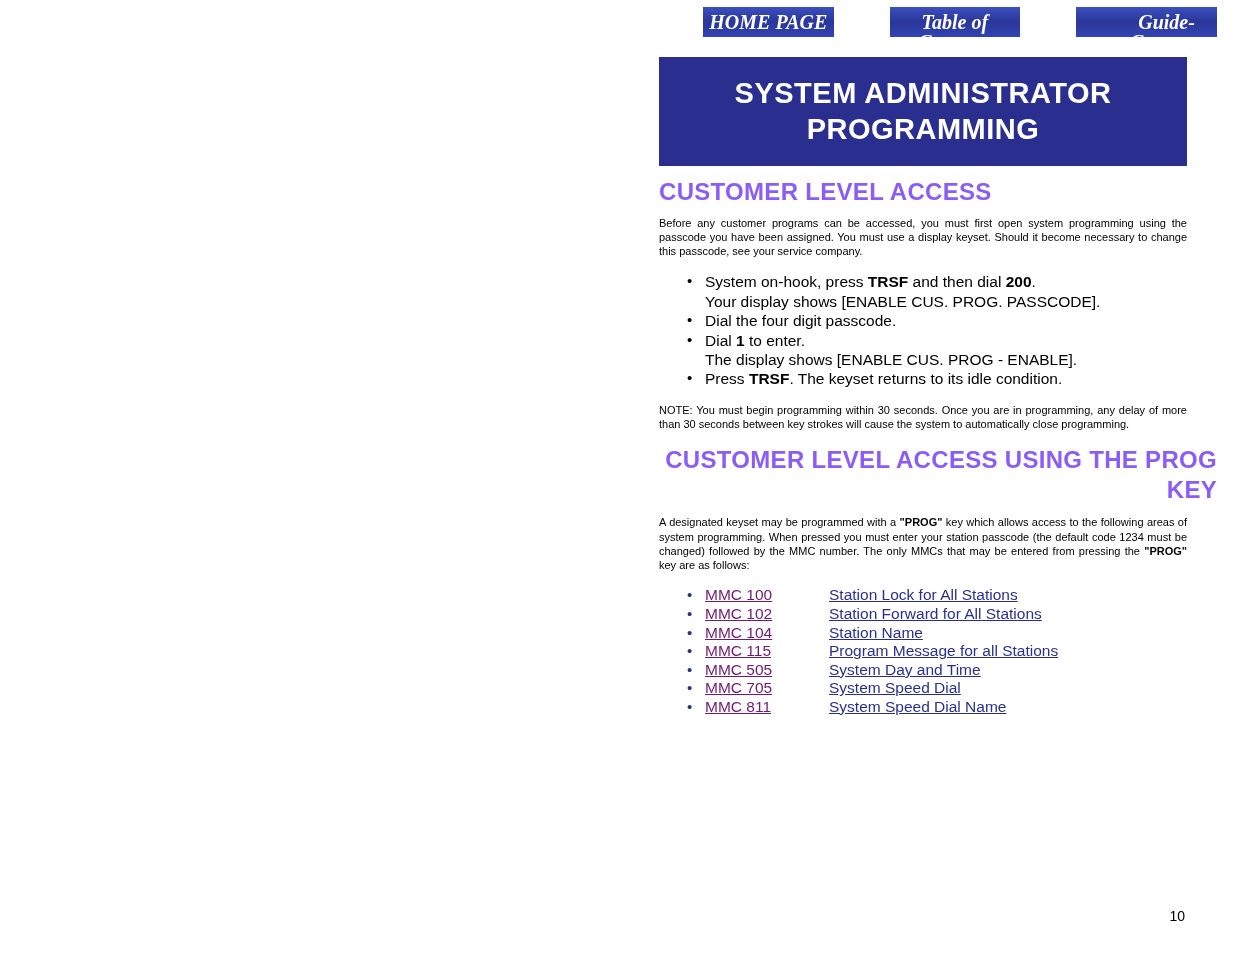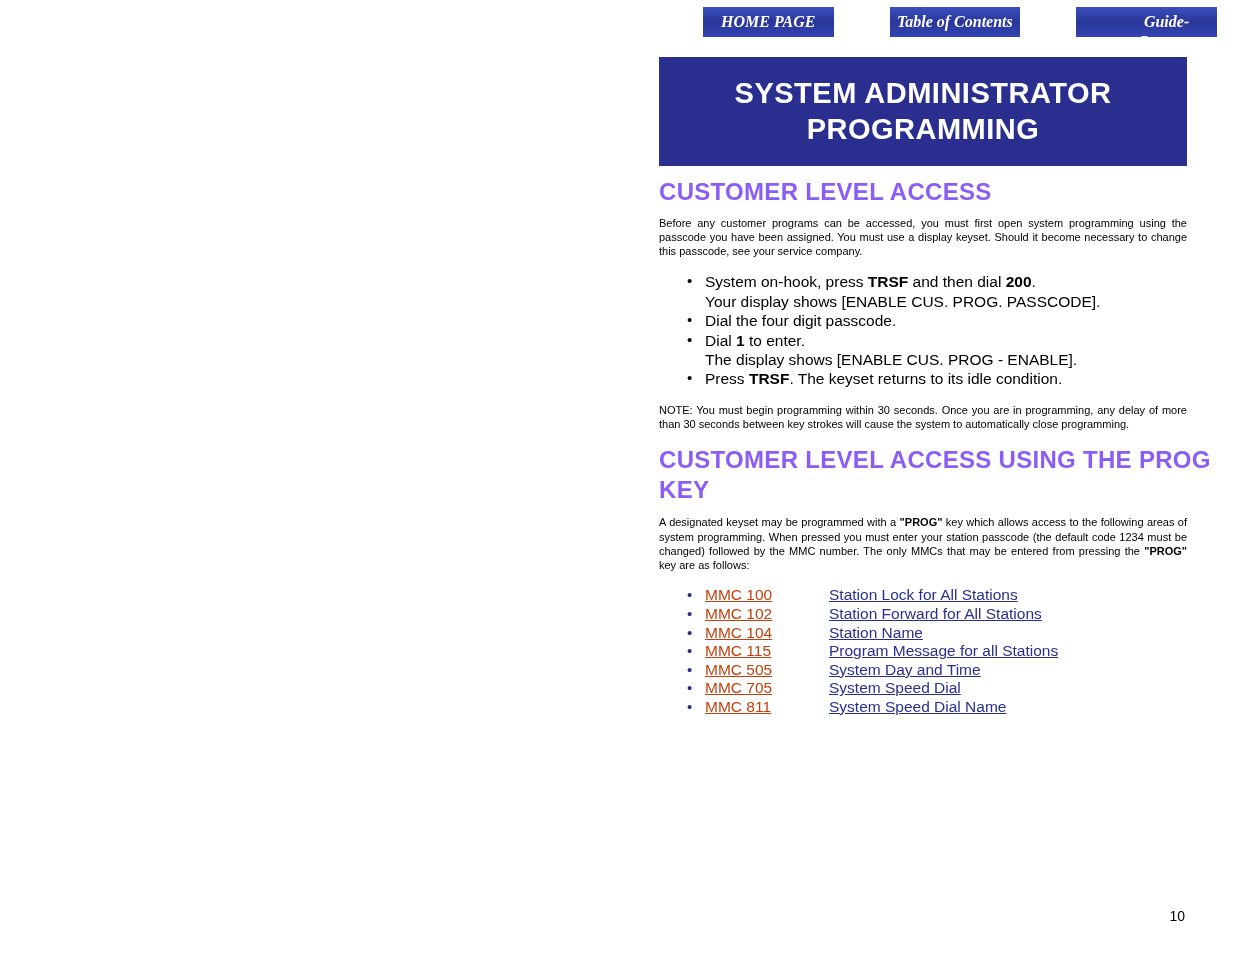--- a/index.html
+++ b/index.html
@@ -22,21 +22,21 @@
       gap: 12px;
       margin-bottom: 20px;
     }
     .nav-btn {
       background: #2c3ba8;
       background-image: linear-gradient(180deg, #3a4fc0 0%, #2a3698 50%, #3244b5 100%);
       color: #fff;
       font-family: Georgia, 'Times New Roman', serif;
       font-style: italic;
       font-weight: bold;
-      font-size: 16px;
+      font-size: 20px;
       text-align: center;
       padding: 5px 0;
       border: none;
       cursor: pointer;
       height: 30px;
       line-height: 20px;
       margin-left: 44px;
     }
     .nav-btn:nth-child(1) { width: 176px; }
     .nav-btn:nth-child(2) { width: 176px; }
@@ -101,21 +101,21 @@
     }
     .mmc-list li::before {
       content: "•";
       position: absolute;
       left: 28px;
       top: 0;
       color: #2a2f8f;
       font-size: 15px;
     }
     .mmc-code {
-      color: #c2410c;
+      color: #701a75;
       text-decoration: underline;
       width: 124px;
       display: inline-block;
       cursor: pointer;
     }
     .mmc-desc {
       color: #2a2f8f;
       text-decoration: underline;
       cursor: pointer;
     }
@@ -156,21 +156,21 @@
       <span>Dial </span><b>1</b><span> to enter.</span><br>
       <span>The display shows [ENABLE CUS. PROG - ENABLE].</span>
     </li>
     <li>
       <span>Press </span><b>TRSF</b><span>. The keyset returns to its idle condition.</span>
     </li>
   </ul>
 
   <p class="body-text">NOTE: You must begin programming within 30 seconds. Once you are in programming, any delay of more than 30 seconds between key strokes will cause the system to automatically close programming.</p>
 
-  <div class="section-heading" style="line-height:1.25;">CUSTOMER LEVEL ACCESS USING THE PROG KEY</div>
+  <div class="section-heading" style="line-height:1.25;text-align:right;">CUSTOMER LEVEL ACCESS USING THE PROG KEY</div>
 
   <p class="body-text">
     <span>A designated keyset may be programmed with a </span><b>"PROG"</b><span> key which allows access to the following areas of system programming. When pressed you must enter your station passcode (the default code 1234 must be changed) followed by the MMC number. The only MMCs that may be entered from pressing the </span><b>"PROG"</b><span> key are as follows:</span>
   </p>
 
   <ul class="mmc-list">
     <li>
         <a class="mmc-code">MMC 100</a>
         <a class="mmc-desc">Station Lock for All Stations</a>
       </li>

